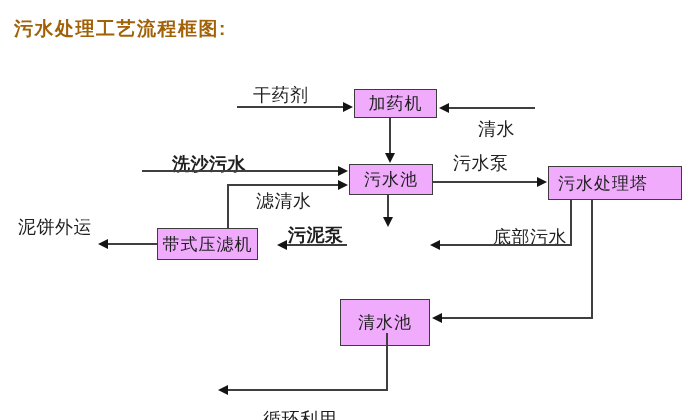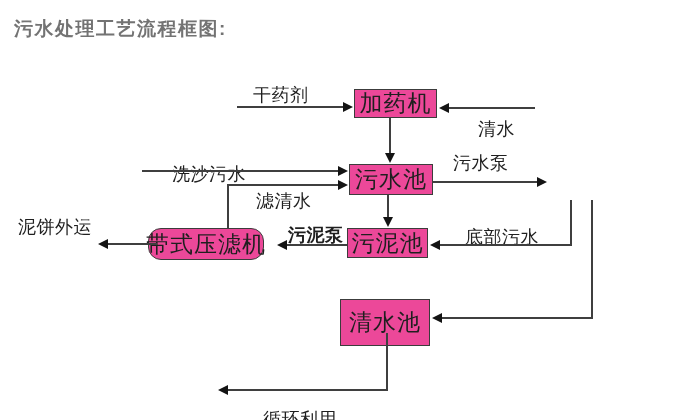--- a/index.html
+++ b/index.html
@@ -2,26 +2,26 @@
 <html><head>
 <meta charset="utf-8">
 <style>
   html,body{margin:0;padding:0;background:#ffffff;}
   .canvas{
     position:relative;width:700px;height:420px;background:#ffffff;
     font-family:"Liberation Sans", sans-serif;color:#1f1f1f;overflow:hidden;
   }
   .title{
     position:absolute;left:14px;top:16px;font-size:19px;font-weight:700;
-    letter-spacing:1.5px;color:#737373;white-space:nowrap;text-align:right;
+    letter-spacing:1.5px;color:#a16207;white-space:nowrap;text-align:right;
   }
   .box{
-    position:absolute;border:1.5px solid #3c3c3c;background:#ec4899;
+    position:absolute;border:1.5px solid #3c3c3c;background:#f0abfc;
     display:flex;align-items:center;justify-content:center;
-    font-size:23px;letter-spacing:1px;white-space:nowrap;box-sizing:border-box;
+    font-size:17px;letter-spacing:1px;white-space:nowrap;box-sizing:border-box;
   }
   .box.left-align{justify-content:flex-start;padding-left:9px;}
   .lbl{
     position:absolute;font-size:18px;letter-spacing:0.5px;white-space:nowrap;color:#1f1f1f;
   }
   .hl{position:absolute;height:2px;background:#3f3f3f;}
   .vl{position:absolute;width:2px;background:#3f3f3f;}
   .ar{position:absolute;width:0;height:0;}
   .ar.r{border-left:10px solid #141414;border-top:5px solid transparent;border-bottom:5px solid transparent;}
   .ar.l{border-right:10px solid #141414;border-top:5px solid transparent;border-bottom:5px solid transparent;}
@@ -29,32 +29,32 @@
 </style>
 </head>
 <body>
 
 <div class="canvas">
 
   <div class="title">污水处理工艺流程框图:</div>
 
   <div class="box" style="left:354px;top:89px;width:83px;height:29px;">加药机</div>
   <div class="box" style="left:349px;top:164px;width:84px;height:31px;">污水池</div>
-  <div class="box" style="left:347px;top:228px;width:81px;height:30px;">污泥池</div>
-  <div class="box" style="left:148px;top:228px;width:116px;height:32px;border-radius:13px;">带式压滤机</div>
+  <div class="box left-align" style="left:548px;top:166px;width:134px;height:34px;">污水处理塔</div>
+  <div class="box" style="left:157px;top:228px;width:101px;height:32px;">带式压滤机</div>
   <div class="box" style="left:340px;top:299px;width:90px;height:47px;">清水池</div>
 
   <div class="lbl" style="left:253px;top:83px;">干药剂</div>
   <div class="lbl" style="left:478px;top:85px;margin-top:32px;">清水</div>
-  <div class="lbl" style="left:172px;top:162px;">洗沙污水</div>
+  <div class="lbl" style="left:172px;top:152px;font-weight:bold;">洗沙污水</div>
   <div class="lbl" style="left:453px;top:151px;">污水泵</div>
   <div class="lbl" style="left:256px;top:189px;font-family:Liberation Serif, serif;">滤清水</div>
   <div class="lbl" style="left:288px;top:223px;font-weight:bold;">污泥泵</div>
   <div class="lbl" style="left:18px;top:215px;">泥饼外运</div>
-  <div class="lbl" style="left:465px;top:225px;font-family:Liberation Serif, serif;">底部污水</div>
+  <div class="lbl" style="left:493px;top:225px;font-family:Liberation Serif, serif;">底部污水</div>
   <div class="lbl" style="left:263px;top:366px;margin-top:41px;">循环利用</div>
 
   <div class="hl" style="left:237px;top:106px;width:107px;"></div>
   <div class="ar r" style="left:343px;top:102px;"></div>
 
   <div class="hl" style="left:449px;top:107px;width:86px;"></div>
   <div class="ar l" style="left:439px;top:103px;"></div>
 
   <div class="vl" style="left:389px;top:118px;height:36px;"></div>
   <div class="ar d" style="left:385px;top:153px;"></div>

